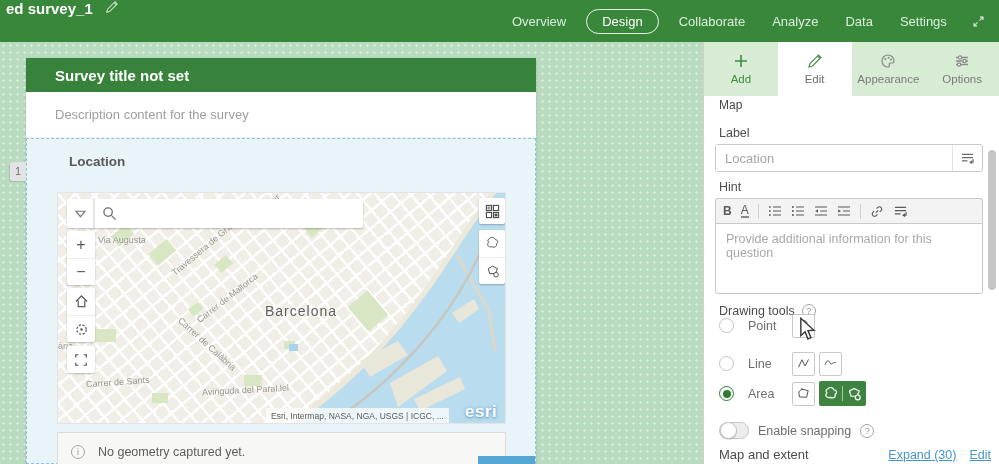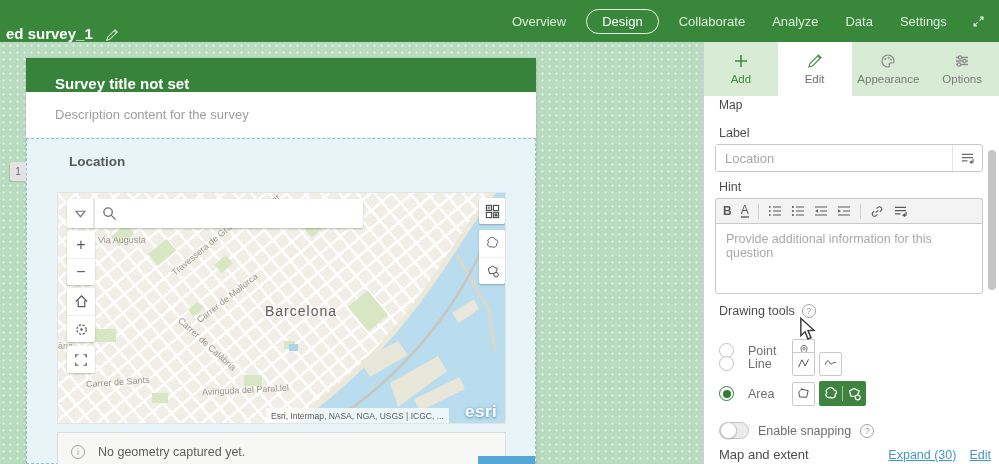--- a/index.html
+++ b/index.html
@@ -6,30 +6,30 @@
   html,body { width:999px; height:464px; }
   body {
     font-family:"Liberation Sans", sans-serif;
     position:relative; overflow:hidden;
     background-color:#b9dcc0;
     background-image:radial-gradient(rgba(255,255,255,.45) 1px, transparent 1.3px);
     background-size:7px 7px;
   }
 
   
-  #topbar { position:absolute; left:0; top:0; width:999px; height:42px; background:#38873b; display:flex; align-items:flex-end; }
+  #topbar { position:absolute; left:0; top:0; width:999px; height:42px; background:#38873b; display:flex; align-items:flex-start; }
   #topbar-title { color:#fff; font-size:15px; font-weight:700; margin-left:6px; white-space:nowrap; }
   #topbar .edit-pencil { margin-left:12px; }
   #topnav { position:absolute; left:505px; top:0; height:42px; display:flex; align-items:center; gap:13px; }
   .nav-item { color:#dcefdb; font-size:13px; padding:4px 7px; white-space:nowrap; cursor:pointer; }
   .nav-item.pill { border:1px solid #e9f4e8; border-radius:14px; padding:4px 15px; color:#fff; }
 
   
   #card { position:absolute; left:26px; top:58px; width:510px; height:406px; background:#fff; box-shadow:0 1px 3px rgba(0,0,0,.18); }
-  #card-header { height:34px; background:#37833b; display:flex; align-items:flex-end; }
+  #card-header { height:34px; background:#37833b; display:flex; align-items:center; }
   #card-header span { color:#fff; font-size:15px; font-weight:700; margin-left:29px; }
   #card-desc { height:46px; display:flex; align-items:center; border-bottom:1px solid #f0f0f0; }
   #card-desc span { color:#9e9e9e; font-size:13px; margin-left:29px; }
   #question { position:absolute; left:0; top:80px; width:510px; height:326px; background:#e9f4f8; border:1px dashed #8fc3dd; }
   #q-label { position:absolute; left:42px; top:15px; font-size:13.5px; font-weight:600; color:#5a5a5a; }
   #q-badge { position:absolute; left:10px; top:162px; width:16px; height:19px; background:#e3e3e3; border-radius:3px 0 0 3px; color:#6b6b6b; font-size:10px; display:flex; align-items:center; justify-content:center; box-shadow:-1px 1px 1px rgba(0,0,0,.12); }
 
   
   #map { position:absolute; left:30px; top:53px; width:449px; height:232px; overflow:hidden; border:1px solid #e4e4e4;
     background-color:#f0eee6;
@@ -376,21 +376,21 @@
         </svg>
     </span>
   </div>
   <textarea id="hint-area" placeholder="Provide additional information for this question" style=""></textarea>
 
   <div id="dt-heading">
     <span>Drawing tools</span>
     <span class="info-circle">?</span>
   </div>
 
-  <div class="dt-row" style="top:296px;">
+  <div class="dt-row" style="top:271px;">
     <span class="radio"></span>
     <span class="rlabel">Point</span>
     <span class="toolbtn">
       <svg width="14" height="15" viewBox="0 0 24 24">
           <path d="M12 3.5 C8.9 3.5 6.8 5.8 6.8 8.8 C6.8 12.5 12 19.5 12 19.5 C12 19.5 17.2 12.5 17.2 8.8 C17.2 5.8 15.1 3.5 12 3.5 Z" fill="none" stroke="#555" stroke-width="1.6"></path>
           <circle cx="12" cy="8.8" r="2" fill="none" stroke="#555" stroke-width="1.4"></circle>
         </svg>
     </span>
   </div>
   <div class="dt-row" style="top:309px;">

